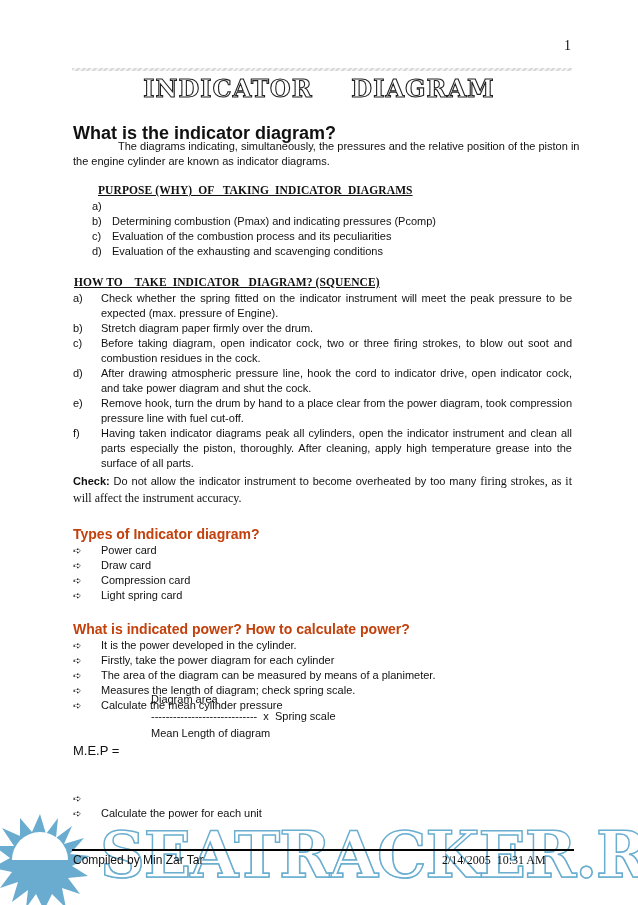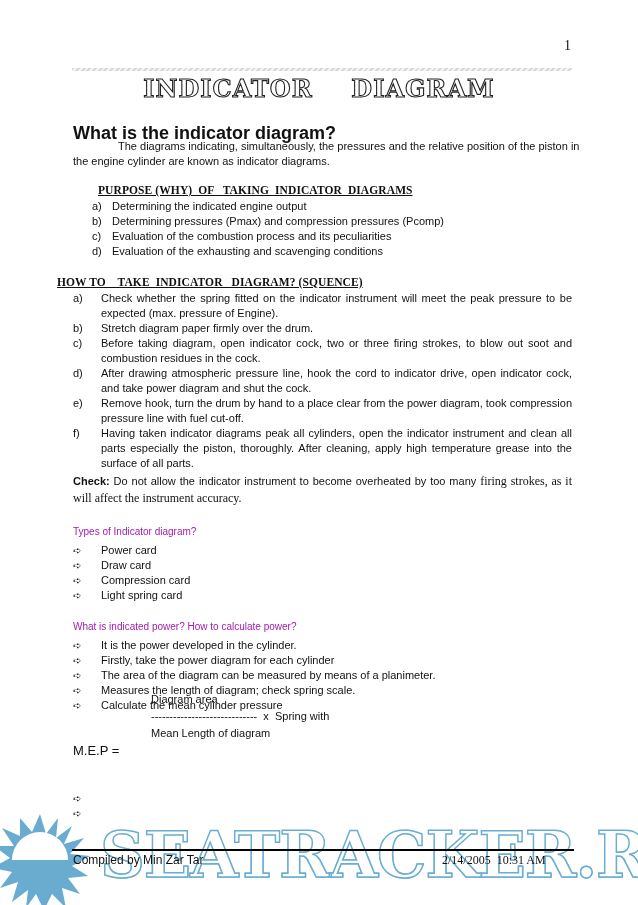--- a/index.html
+++ b/index.html
@@ -16,21 +16,21 @@
   .h-serif { font-family: "Liberation Serif", serif; font-weight: bold; font-size: 11.5px; text-decoration: underline; letter-spacing: 0.1px; }
   .list-a { left: 92px; font-size: 11px; line-height: 15px; }
   .list-a .row { display: flex; }
   .list-a .lab { width: 20px; }
   .seq { left: 73px; width: 499px; font-size: 11px; line-height: 15px; }
   .seq .row { display: flex; }
   .seq .lab { width: 28px; flex: none; }
   .seq .txt { flex: 1; text-align: justify; }
   .note { left: 73px; width: 499px; font-size: 11px; line-height: 17px; text-align: justify; }
   .serif { font-family: "Liberation Serif", serif; font-size: 12px; }
-  .h-big { font-size: 10px; font-weight: normal; color: #a21caf; }
+  .h-big { font-size: 14px; font-weight: bold; color: #c2410c; }
   .arrows { left: 73px; font-size: 11px; line-height: 15px; }
   .arrows .row { display: flex; }
   .arrows .ic { width: 28px; font-size: 10px; }
   .mep-label { left: 73px; top: 743px; font-size: 13px; }
   .frac { left: 151px; top: 691px; font-size: 11px; line-height: 17px; }
   .footer-rule { left: 72px; top: 849px; width: 502px; height: 2px; background: #000; z-index: 3; }
   .footer-left { left: 73px; top: 853px; font-family: Liberation Sans, sans-serif; font-size: 12px; z-index: 3; }
   .footer-right { left: 442px; top: 853px; font-family: "Liberation Serif", serif; font-size: 12px; z-index: 3; text-align: center; }
   .wm-text { left: 100px; top: 820px; font-family: "DejaVu Serif", serif; font-weight: bold; font-size: 64px; line-height: 70px;
     letter-spacing: -1px; color: #fff; -webkit-text-stroke: 1.5px #6aaed0;
@@ -46,37 +46,36 @@
 <div class="abs title" style="white-space:pre;">INDICATOR  DIAGRAM</div>
 
 <div class="abs h-bold" style="left:73px; top:123px;">What is the indicator diagram?</div>
 <div class="abs p" style="left:118px; top:139px;">The diagrams indicating, simultaneously, the pressures and the relative position of the piston in</div>
 <div class="abs p" style="left:73px; top:154px;">the engine cylinder are known as indicator diagrams.</div>
 
 <div class="abs h-serif" style="left:73px; top:184px; white-space:pre;margin-left:25px;">PURPOSE (WHY)  OF   TAKING  INDICATOR  DIAGRAMS</div>
 <div class="abs list-a" style="top:199px;">
   <div class="row">
       <span class="lab">a)</span>
-      <span>Determining the indicated engine output</span>
     </div>
   <div class="row">
       <span class="lab">b)</span>
-      <span>Determining pressures (Pmax) and compression pressures (Pcomp)</span>
+      <span>Determining combustion (Pmax) and indicating pressures (Pcomp)</span>
     </div>
   <div class="row">
       <span class="lab">c)</span>
       <span>Evaluation of the combustion process and its peculiarities</span>
     </div>
   <div class="row">
       <span class="lab">d)</span>
       <span>Evaluation of the exhausting and scavenging conditions</span>
     </div>
 </div>
 
-<div class="abs h-serif" style="left:57px; top:276px; white-space:pre;">HOW TO    TAKE  INDICATOR   DIAGRAM? (SQUENCE)</div>
+<div class="abs h-serif" style="left:74px; top:276px; white-space:pre;">HOW TO    TAKE  INDICATOR   DIAGRAM? (SQUENCE)</div>
 <div class="abs seq" style="top:291px;">
   <div class="row">
       <span class="lab">a)</span>
       <span class="txt">Check whether the spring fitted on the indicator instrument will meet the peak pressure to be expected (max. pressure of Engine).</span>
     </div>
   <div class="row">
       <span class="lab">b)</span>
       <span class="txt">Stretch diagram paper firmly over the drum.</span>
     </div>
   <div class="row">
@@ -141,30 +140,31 @@
     </div>
   <div class="row">
       <span class="ic">➪</span>
       <span>Calculate the mean cylinder pressure</span>
     </div>
 </div>
 
 <div class="abs mep-label">M.E.P =</div>
 <div class="abs frac">
   <div>Diagram area</div>
-  <div><span>-----------------------------</span>&nbsp;&nbsp;<span style="white-space:pre;">x  Spring with</span></div>
+  <div><span>-----------------------------</span>&nbsp;&nbsp;<span style="white-space:pre;">x  Spring scale</span></div>
   <div>Mean Length of diagram</div>
 </div>
 
 <div class="abs arrows" style="top:791px;">
   <div class="row">
       <span class="ic">➪</span>
     </div>
   <div class="row">
       <span class="ic">➪</span>
+      <span>Calculate the power for each unit</span>
     </div>
 </div>
 
 <svg class="abs wm-sun" viewBox="0 0 100 93">
   <g transform="translate(40,50)">
     <polygon fill="#69acd0" points="0,-48 6,-28 18,-44 16,-24 32,-36 24,-18 44,-24 30,-8 50,-6 32,4 48,14 28,16 40,32 22,26 26,46 12,32 4,48 -4,32 -14,46 -12,28 -28,40 -22,20 -40,26 -28,10 -48,6 -30,-4 -46,-16 -26,-16 -38,-34 -20,-26 -20,-44 -8,-30"></polygon>
     <path d="M -28 -2 A 28 28 0 0 1 28 -2 Z" fill="#ffffff"></path>
     <path d="M -28 -2 A 28 28 0 0 0 28 -2 Z" fill="#69acd0"></path>
   </g>
 </svg>

